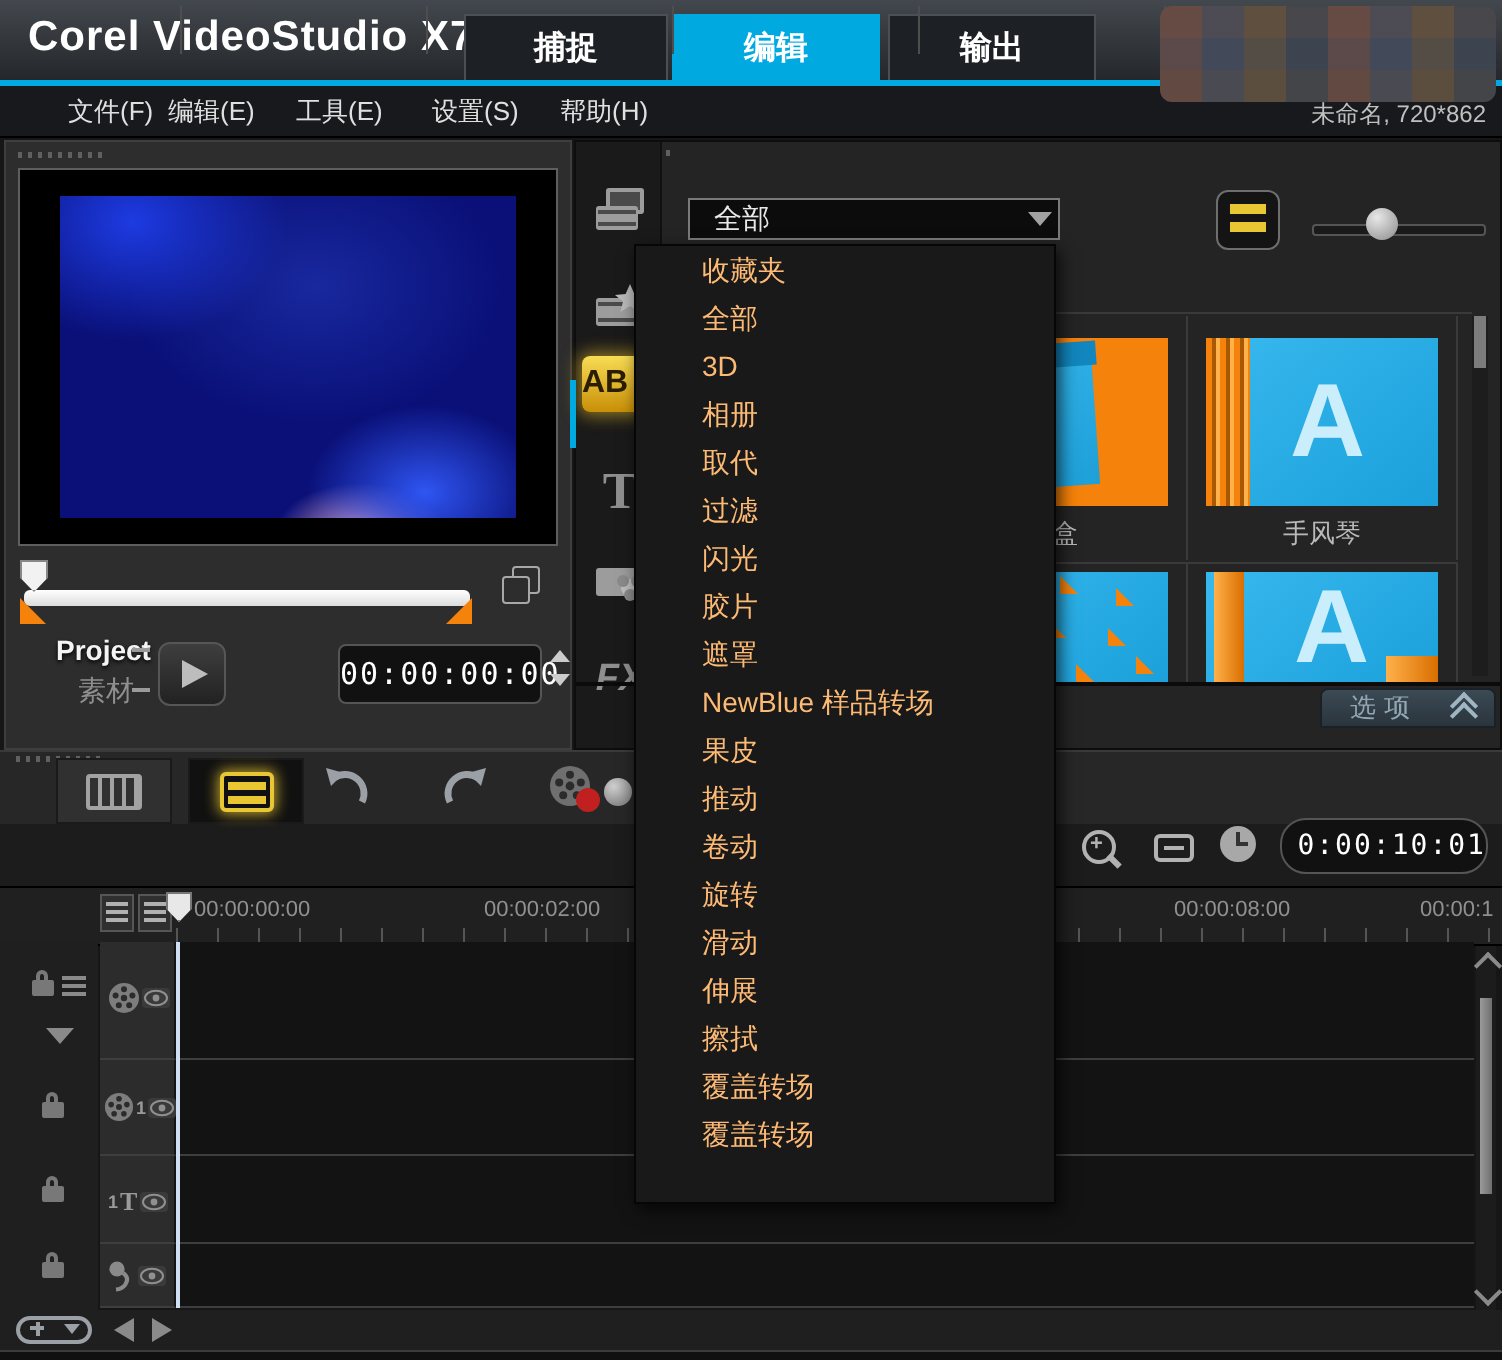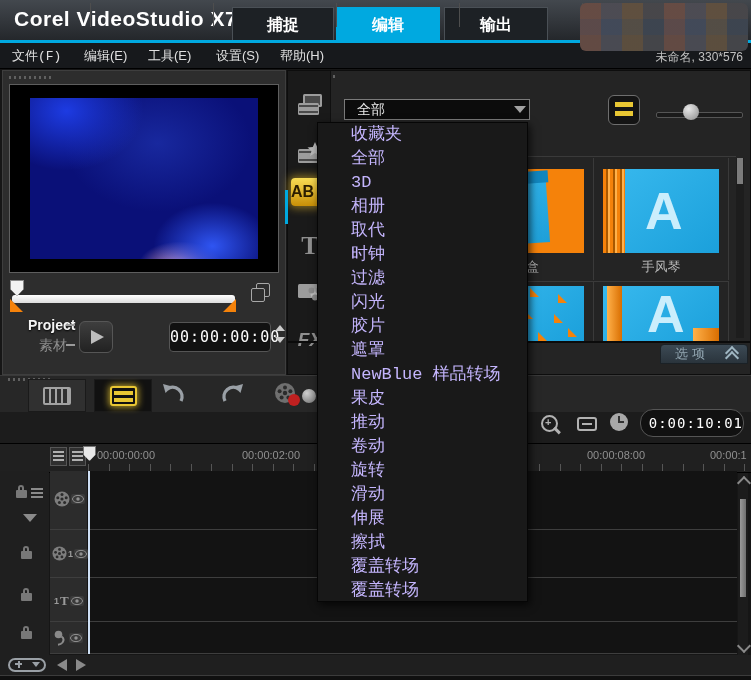--- a/index.html
+++ b/index.html
@@ -84,21 +84,21 @@
   #libscroll b{position:absolute;left:1px;top:0;width:6px;height:26px;background:#7c7c7c;}
   
   #optbar{left:0;top:270px;width:462px;height:2px;background:#0b0b0b;}
   #optbtn{left:372px;top:273px;width:88px;height:20px;background:linear-gradient(#3c4a55,#2a343c);
     border:1px solid #1a2126;border-radius:4px 4px 0 0;box-sizing:border-box;font-size:13px;color:#93a7b2;
     letter-spacing:4px;line-height:18px;padding-left:14px;}
   .chev{position:absolute;width:8px;height:8px;border-left:2px solid #9fb6c2;border-top:2px solid #9fb6c2;transform:rotate(45deg);}
   
   #dropdown{left:317px;top:122px;width:211px;height:480px;z-index:60;background:#191919;
     border:1px solid #060606;box-shadow:2px 3px 8px rgba(0,0,0,.7);box-sizing:border-box;}
-  .opt{height:24px;line-height:24px;padding-left:33px;font-size:17px;color:#c4b5fd;font-family:Liberation Mono, monospace;}
+  .opt{height:24px;line-height:24px;padding-left:33px;font-size:14px;color:#fdba74;}
   
   #toolbar{left:0;top:375px;width:751px;height:37px;background:#272727;border-top:1px solid #3a3a3a;}
   #toolbar2{left:0;top:412px;width:751px;height:31px;background:#1c1c1c;}
   .tbtn{top:379px;width:58px;height:33px;background:#303030;border:1px solid #1a1a1a;box-sizing:border-box;}
   .filmico{position:absolute;left:14px;top:7px;width:28px;height:18px;border:2px solid #a2a2a2;border-radius:2px;box-sizing:border-box;
     background:repeating-linear-gradient(90deg,transparent 0 4px,#a2a2a2 4px 6px);}
   #tl-ico{position:absolute;left:15px;top:6px;width:27px;height:20px;border:2px solid var(--accent-yellow);border-radius:3px;
     box-sizing:border-box;box-shadow:0 0 7px 1px rgba(233,199,51,.8);background:#111;}
   #tl-ico b{position:absolute;left:2px;width:19px;height:4px;background:var(--accent-yellow);}
   .arrowsvg{width:26px;height:22px;}
@@ -164,26 +164,26 @@
 
   <div class="abs" id="titlebar"></div>
   <div class="abs" id="cyanline"></div>
   <div class="abs" id="apptitle">Corel VideoStudio X7</div>
   <div class="abs tab" style="left:232px;width:102px;">捕捉</div>
   <div class="abs tab active" style="left:336px;width:104px;">编辑</div>
   <div class="abs tab" style="left:444px;width:104px;">输出</div>
   <div class="abs" id="mosaic"></div>
 
   <div class="abs" id="menubar"></div>
-  <div class="abs menuitem" style="left:12px;font-family:Liberation Mono, monospace;">文件(F)</div>
+  <div class="abs menuitem" style="left:34px;">文件(F)</div>
   <div class="abs menuitem" style="left:84px;">编辑(E)</div>
   <div class="abs menuitem" style="left:148px;">工具(E)</div>
   <div class="abs menuitem" style="left:216px;">设置(S)</div>
   <div class="abs menuitem" style="left:280px;">帮助(H)</div>
-  <div class="abs" id="winlabel">未命名, 330*576</div>
+  <div class="abs" id="winlabel">未命名, 720*862</div>
 
   <div class="abs" id="prevpanel">
     <div class="abs dots" style="left:6px;top:5px;"></div>
     <div class="abs" id="videoframe">
       <div class="abs" id="videoimg"></div>
     </div>
     <div class="abs" id="scrubtrack"></div>
     <div class="abs" id="scrubmark"></div>
     <div class="abs trimhandle" id="trimL"></div>
     <div class="abs trimhandle" id="trimR"></div>
@@ -458,21 +458,20 @@
   <div class="abs navarr" id="navL"></div>
   <div class="abs navarr" id="navR"></div>
   <div class="abs" id="bottomstrip"></div>
 
   <div class="abs" id="dropdown">
     <div class="opt">收藏夹</div>
     <div class="opt">全部</div>
     <div class="opt">3D</div>
     <div class="opt">相册</div>
     <div class="opt">取代</div>
-    <div class="opt">时钟</div>
     <div class="opt">过滤</div>
     <div class="opt">闪光</div>
     <div class="opt">胶片</div>
     <div class="opt">遮罩</div>
     <div class="opt">NewBlue 样品转场</div>
     <div class="opt">果皮</div>
     <div class="opt">推动</div>
     <div class="opt">卷动</div>
     <div class="opt">旋转</div>
     <div class="opt">滑动</div>

